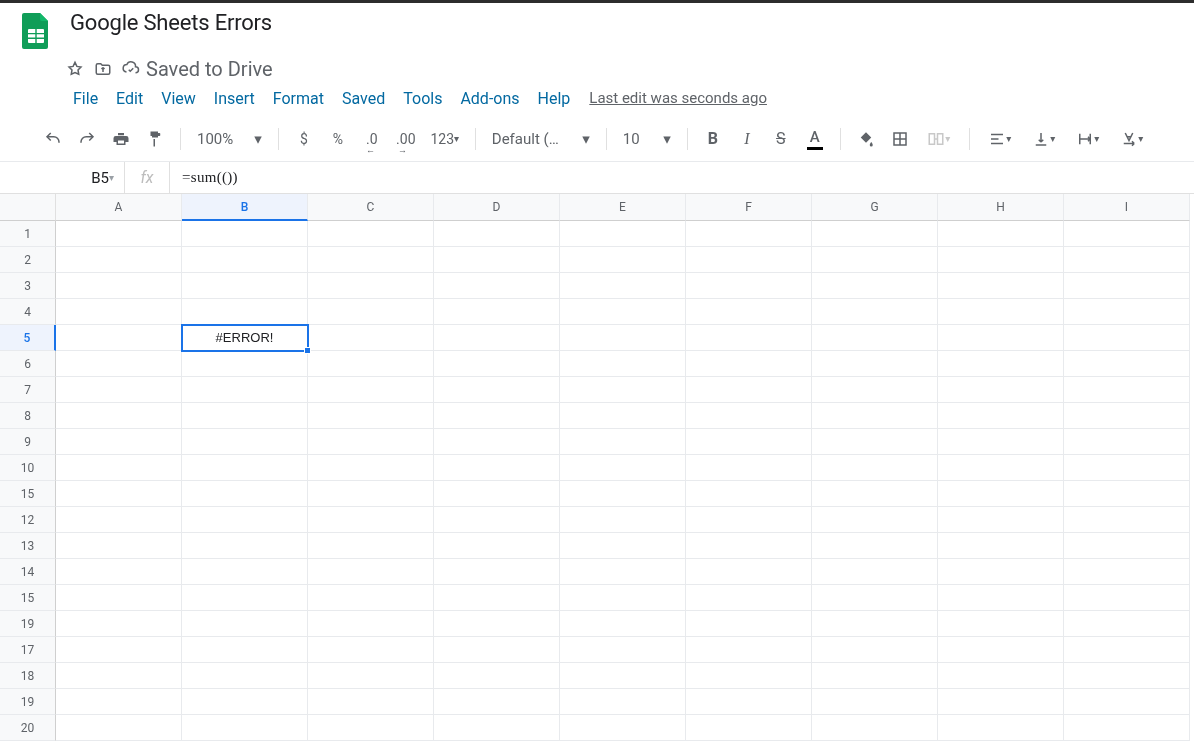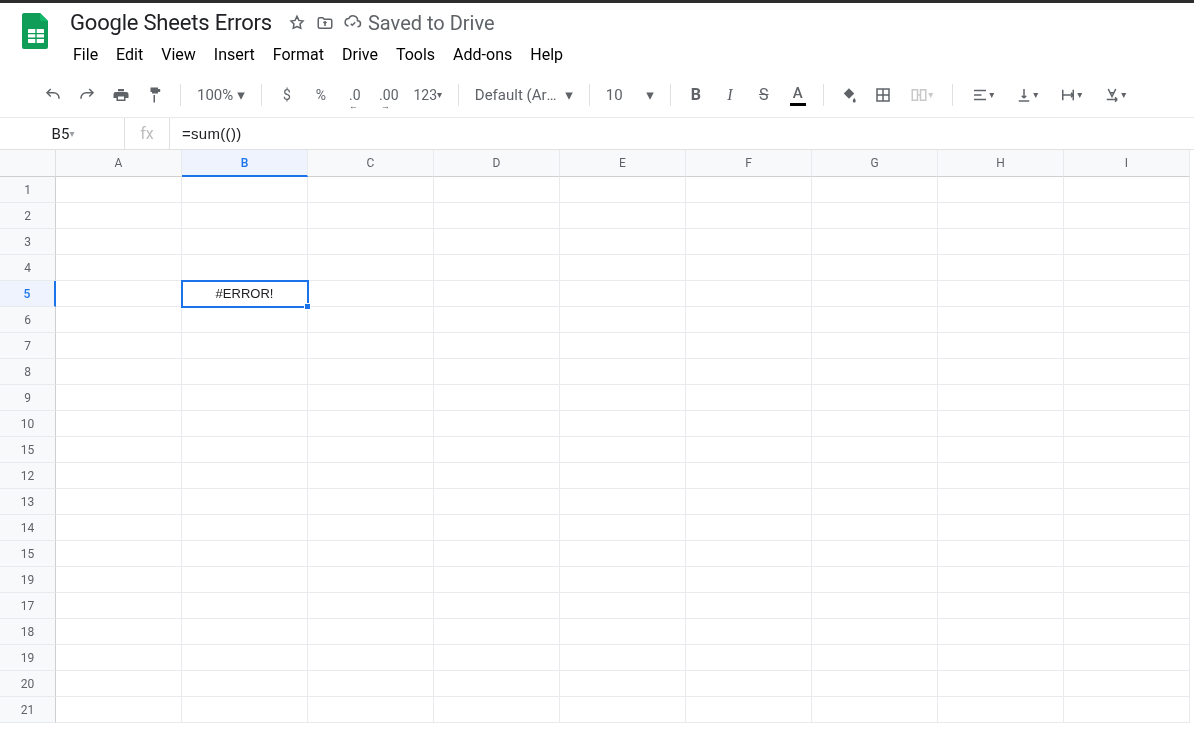--- a/index.html
+++ b/index.html
@@ -9,44 +9,44 @@
     font-size: 13px;
     color: #202124;
     background: #fff;
     width: 1194px;
     overflow: hidden;
     border-top: 3px solid #2d2d2d;
   }
   .header { display: flex; align-items: flex-start; padding: 8px 16px 0 16px; }
   .logo { width: 40px; height: 40px; margin-right: 8px; flex-shrink: 0; }
   .header-main { display: flex; flex-direction: column; flex: 1; }
-  .title-row { display: flex; gap: 8px; margin-top: -3px; }
+  .title-row { display: flex; gap: 20px; margin-top: -3px; flex-direction: column; }
   .doc-title { font-size: 22px; font-weight: 400; color: #202124; letter-spacing: -.2px; padding: 2px 6px; }
   .title-icons { display: flex; gap: 10px; align-items:center; margin-left: 2px;}
   .title-icon { width: 18px; height: 18px; color: #5f6368; cursor:pointer; }
   .save-state { display:flex; align-items:center; gap:6px; color:#5f6368; font-size:20px; }
   .menubar { display: flex; gap: 0; margin-top: 4px; }
-  .menu-item { padding: 4px 9px; font-size: 16px; color: #000000; cursor: pointer; border-radius:4px;}
+  .menu-item { padding: 4px 9px; font-size: 16px; color: #0369a1; cursor: pointer; border-radius:4px;}
   .last-edit { font-size:15px; color:#5f6368; text-decoration: underline; padding:4px 10px; cursor:pointer;}
   .toolbar {
     display: flex; align-items: center; padding: 4px 16px 6px 38px; gap: 4px;
     border-bottom: 1px solid #e8eaed; margin-top: 6px; height:44px;
   }
   .tbtn { min-width: 30px; height: 30px; display:flex; align-items:center; justify-content:center; color:#5f6368; border-radius:4px; cursor:pointer; font-size:14px; }
   .tbtn svg { width:18px; height:18px; }
   .sep { width:1px; height:22px; background:#e0e0e0; margin:0 6px; }
-  .zoom, .font-sel, .font-size { display:flex; align-items:center; gap:4px; padding:0 6px; color:#5f6368; font-size:15px; cursor:pointer;}
+  .zoom, .font-sel, .font-size { display:flex; align-items:center; gap:21px; padding:0 6px; color:#5f6368; font-size:15px; cursor:pointer;}
   .font-sel { width:110px; justify-content:space-between;}
   .dd-arrow { color:#5f6368;}
   .name-formula-bar {
     display:flex; align-items:center; border-bottom:1px solid #e0e0e0; height:32px;
   }
-  .name-box { width:125px; display:flex; align-items:center; justify-content:center; padding:0 10px 0 12px; border-right:1px solid #e0e0e0; height:100%; font-size:15px;}
-  .fx { width:45px; display:flex; align-items:center; justify-content:center; color:#bdbdbd; font-size:16px; border-right:1px solid #e0e0e0; height:100%;}
-  .formula-input { flex:1; padding:0 12px; font-size:15px; font-family: Liberation Sans, sans-serif; letter-spacing:0.3px;}
+  .name-box { width:125px; display:flex; align-items:center; justify-content:flex-end; padding:0 10px 0 12px; border-right:1px solid #e0e0e0; height:100%; font-size:15px;}
+  .fx { width:45px; display:flex; align-items:center; justify-content:center; font-style:italic; color:#bdbdbd; font-size:16px; border-right:1px solid #e0e0e0; height:100%;}
+  .formula-input { flex:1; padding:0 12px; font-size:15px; font-family: Liberation Serif, serif; letter-spacing:0.3px;}
   .grid-area { display:flex; }
   .gutter-corner { width:56px; height:27px; background:#f8f9fa; border-right:1px solid #e0e0e0; border-bottom:1px solid #cfcfcf;}
   .col-headers { display:flex; }
   .col-h { width:126px; height:27px; display:flex; align-items:center; justify-content:center; background:#f8f9fa; border-right:1px solid #e8eaed; border-bottom:1px solid #cfcfcf; color:#5f6368; font-size:12px; cursor:pointer;}
   .rows { }
   .row { display:flex; height:26px; }
   .row-h { width:56px; display:flex; align-items:center; justify-content:center; background:#f8f9fa; border-right:1px solid #cfcfcf; border-bottom:1px solid #e8eaed; color:#5f6368; font-size:12px; cursor:pointer;}
   .cell { width:126px; border-right:1px solid #e8eaed; border-bottom:1px solid #e8eaed; position:relative; font-family:Arial; font-size:13px; display:flex; align-items:center; justify-content:center; color:#202124;}
   .cell.selected { outline:2px solid #1a73e8; outline-offset:-1px; z-index:2;}
   .sel-handle { position:absolute; right:-4px; bottom:-4px; width:7px; height:7px; background:#1a73e8; border:1px solid #fff; z-index:3;}
@@ -90,24 +90,25 @@
           <span>Saved to Drive</span>
         </span>
       </div>
     </div>
     <div class="menubar">
       <span class="menu-item">File</span>
       <span class="menu-item">Edit</span>
       <span class="menu-item">View</span>
       <span class="menu-item">Insert</span>
       <span class="menu-item">Format</span>
-      <span class="menu-item">Drive</span>
+      <span class="menu-item">Saved</span>
       <span class="menu-item">Tools</span>
       <span class="menu-item">Add-ons</span>
       <span class="menu-item">Help</span>
+      <span class="last-edit">Last edit was seconds ago</span>
     </div>
   </div>
 </div>
 
 <div class="toolbar">
   <div class="tbtn">
       <svg viewBox="0 0 24 24" fill="none" stroke="#5f6368" stroke-width="2">
         <path d="M9 14l-5-5 5-5"></path>
         <path d="M4 9h9a7 7 0 0 1 7 7v1"></path>
       </svg>

